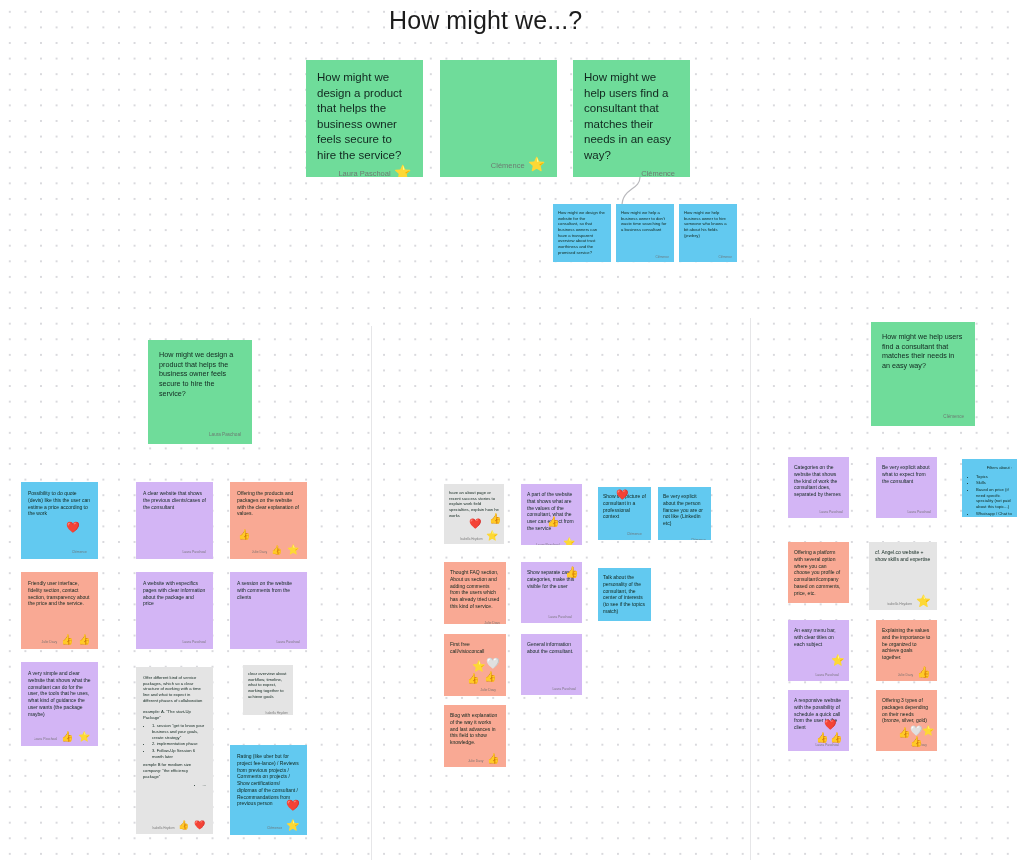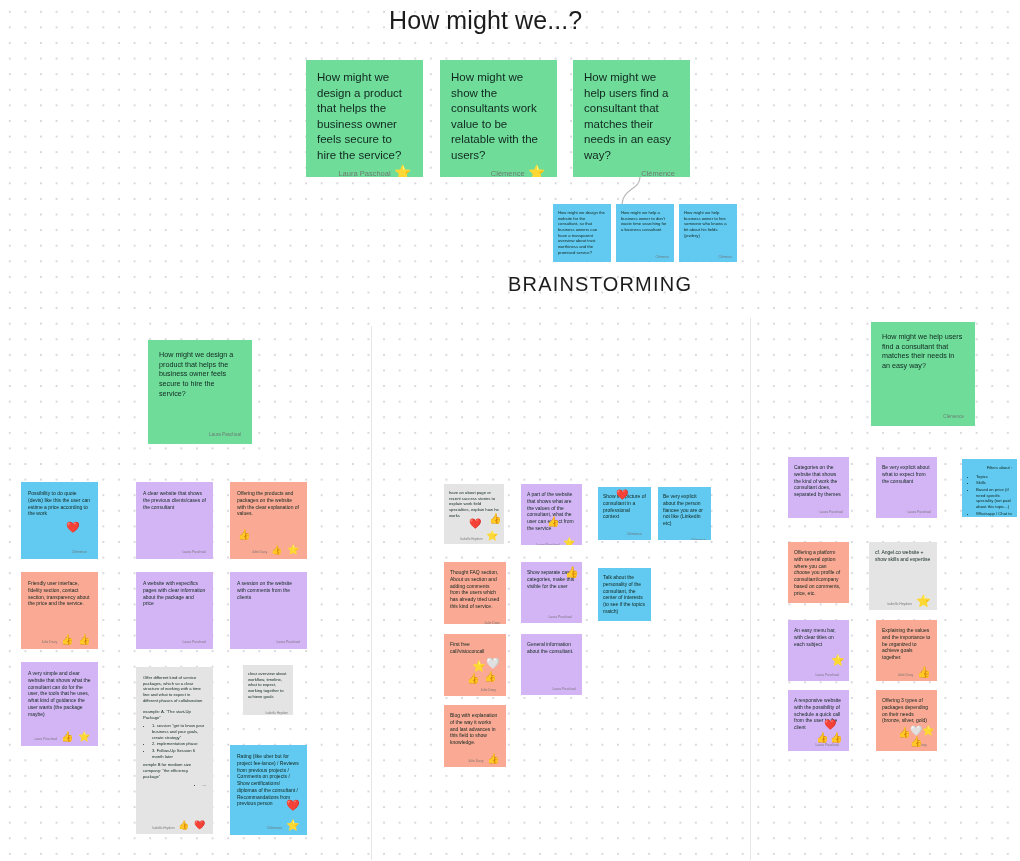--- a/index.html
+++ b/index.html
@@ -71,42 +71,40 @@
 
   .connector{position:absolute;pointer-events:none;}
 </style>
 </head>
 <body>
 
 <div class="canvas">
 
   <div class="abs title-main" style="left:389px;top:6px;">How might we...?</div>
 
-  <div class="abs title-sec" style="left:508px;top:273px;">BRAINSTORMING</div>
 
   <div class="abs vline" style="left:371px;top:326px;height:534px;"></div>
   <div class="abs vline" style="left:750px;top:318px;height:542px;"></div>
 
   <svg class="connector" style="left:600px;top:176px;width:80px;height:32px;" viewBox="0 0 80 32">
     <path d="M40 1 C 40 14, 22 12, 22 30" stroke="#b9b9bd" stroke-width="1.2" fill="none"></path>
   </svg>
 
   <div class="note c-green g-big" style="left:306px;top:60px;width:117px;height:117px;">
     <div class="body">How might we design a product that helps the business owner feels secure to hire the service?</div>
     <div class="spacer"></div>
     <div class="foot">
       <span class="author">Laura Paschoal</span>
       <span class="reactions">
         <span class="rx" style="font-size:14px;">⭐</span>
       </span>
     </div>
   </div>
 
   <div class="note c-green g-big" style="left:440px;top:60px;width:117px;height:117px;">
-    <div class="body">How might we show the consultants work value to be relatable with the users?</div>
     <div class="spacer"></div>
     <div class="foot">
       <span class="author">Clémence</span>
       <span class="reactions">
         <span class="rx" style="font-size:14px;">⭐</span>
       </span>
     </div>
   </div>
 
   <div class="note c-green g-big" style="left:573px;top:60px;width:117px;height:117px;">

